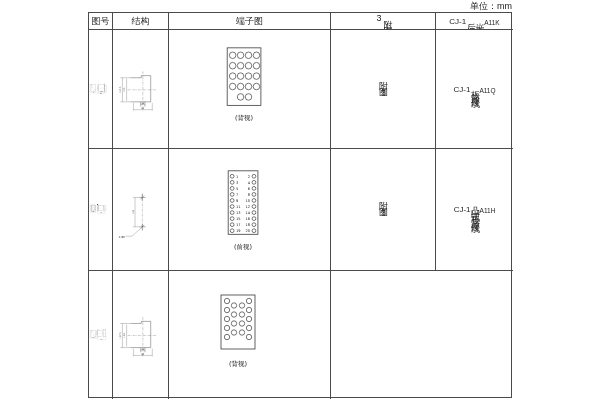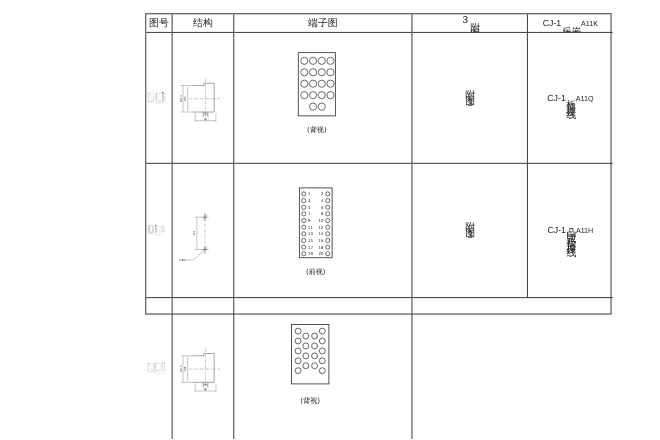--- a/index.html
+++ b/index.html
@@ -1,21 +1,21 @@
 <!DOCTYPE html>
 <html><head>
 <meta charset="utf-8">
 <style>
   html,body{margin:0;padding:0;background:#fff;}
   .page{position:relative;width:600px;height:400px;background:#fff;font-family:"Liberation Sans",sans-serif;overflow:hidden;}
   .unit{position:absolute;left:88px;top:0px;width:424px;text-align:right;font-size:9px;color:#222;}
-  .tbl{position:absolute;left:88px;top:12px;width:424px;height:274px;display:grid;
+  .tbl{position:absolute;left:88px;top:12px;width:424px;height:386px;display:grid;
        grid-template-columns:24px 56px 162px 105px 77px;
        grid-template-rows:17px 119px 122px 128px;
-       border:1px solid #4a4a4a;background:#fff;box-sizing:border-box;margin-left:44px;}
+       border:1px solid #4a4a4a;background:#fff;box-sizing:border-box;}
   .tbl>div{border-right:1px solid #4a4a4a;border-bottom:1px solid #4a4a4a;
        display:flex;align-items:center;justify-content:center;overflow:hidden;box-sizing:border-box;}
   .tbl>div:nth-child(5n){border-right:none;}
   .tbl>div:nth-child(n+16){border-bottom:none;}
   .hd{font-size:9px;color:#222;white-space:nowrap;}
   .vtext{writing-mode:vertical-rl;text-orientation:upright;font-size:9px;color:#222;line-height:1;}
   .fig{letter-spacing:7px;}
   .desc{letter-spacing:3px;margin:3px 0;}
   .model{font-size:8px;color:#222;}
   .code{font-size:6.5px;color:#222;margin-top:2px;}
@@ -28,20 +28,21 @@
   .circles circle{stroke:#3b3b3b;fill:#fff;stroke-width:.7;}
   svg text{fill:#1d1d1d;font-family:"DejaVu Sans",sans-serif;}
   .t38{font-size:3.8px;} .t42{font-size:4.2px;} .t43{font-size:4.3px;}
   .t48{font-size:4.8px;} .t5{font-size:5px;} .tview{font-size:6.5px;}
   .tnum{font-size:3.6px;}
 </style>
 </head>
 <body>
 
 <div class="page">
+  <div class="unit">单位：mm</div>
 
   <div class="tbl">
 
     <div class="hd">图号</div>
     <div class="hd">结构</div>
     <div class="hd">端子图</div>
 
     <div>
       <span class="vtext fig">附图3</span>
     </div>

